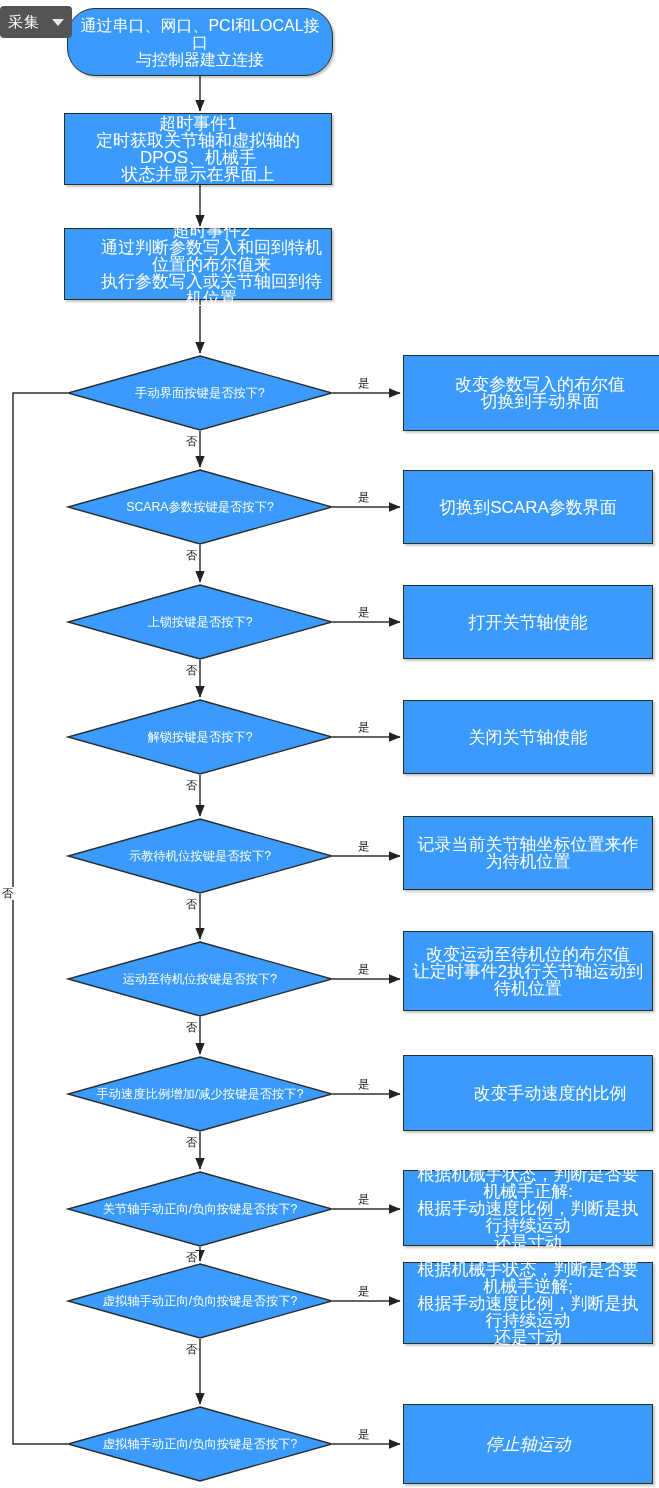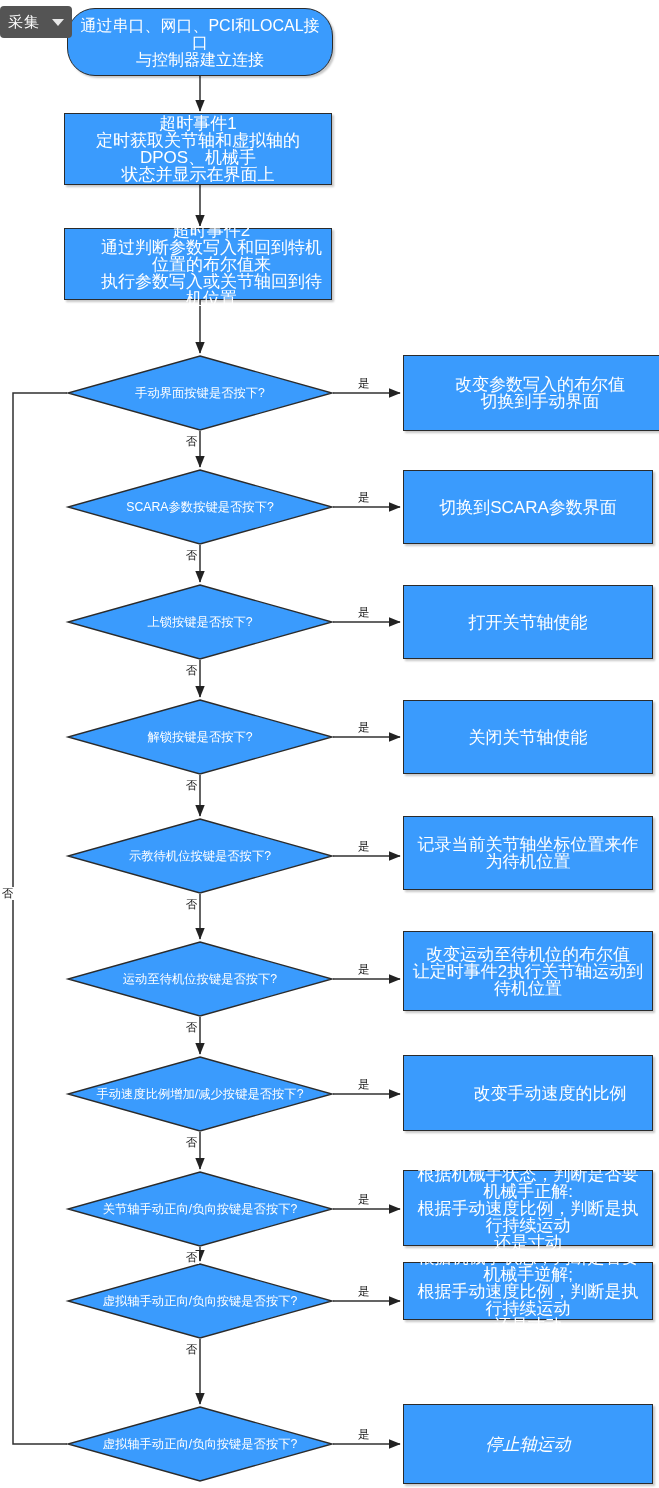--- a/index.html
+++ b/index.html
@@ -211,21 +211,21 @@
       </div>
       <div class="node process" style="left: 403px; top: 1170px; width: 250px; height: 76px;"><span class="txt">根据机械手状态，判断是否要机械手正解:
 根据手动速度比例，判断是执行持续运动
 还是寸动</span></div>
       <div class="diamond" style="left: 67px; top: 1263px; width: 266px; height: 76px;">
         <svg width="266" height="76">
           <polygon points="133,1 265,38 133,75 1,38" fill="#3a9bfd" stroke="#2b2b2b" stroke-width="1.4"></polygon>
         </svg>
         <div class="dlabel">虚拟轴手动正向/负向按键是否按下?</div>
       </div>
-      <div class="node process" style="left: 403px; top: 1262px; width: 250px; height: 58px;"><span class="txt">根据机械手状态，判断是否要机械手逆解;
+      <div class="node process" style="left: 403px; top: 1262px; width: 250px; height: 82px;"><span class="txt">根据机械手状态，判断是否要机械手逆解;
 根据手动速度比例，判断是执行持续运动
 还是寸动</span></div>
       <div class="diamond" style="left: 67px; top: 1406px; width: 266px; height: 76px;">
         <svg width="266" height="76">
           <polygon points="133,1 265,38 133,75 1,38" fill="#3a9bfd" stroke="#2b2b2b" stroke-width="1.4"></polygon>
         </svg>
         <div class="dlabel">虚拟轴手动正向/负向按键是否按下?</div>
       </div>
       <div class="node process" style="left: 403px; top: 1404px; width: 250px; height: 80px; font-style: italic;"><span class="txt">停止轴运动</span></div>
     </div>

